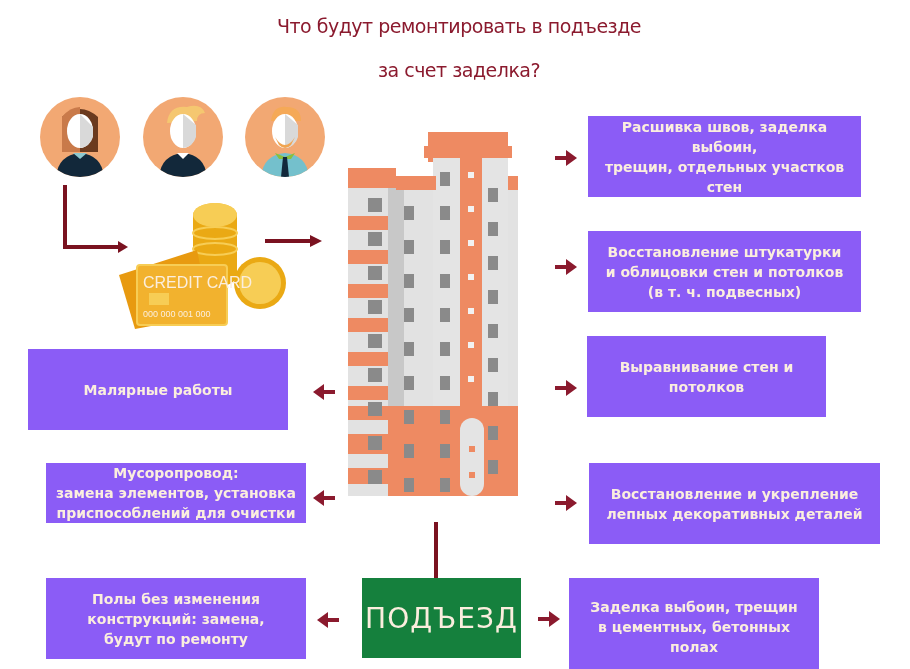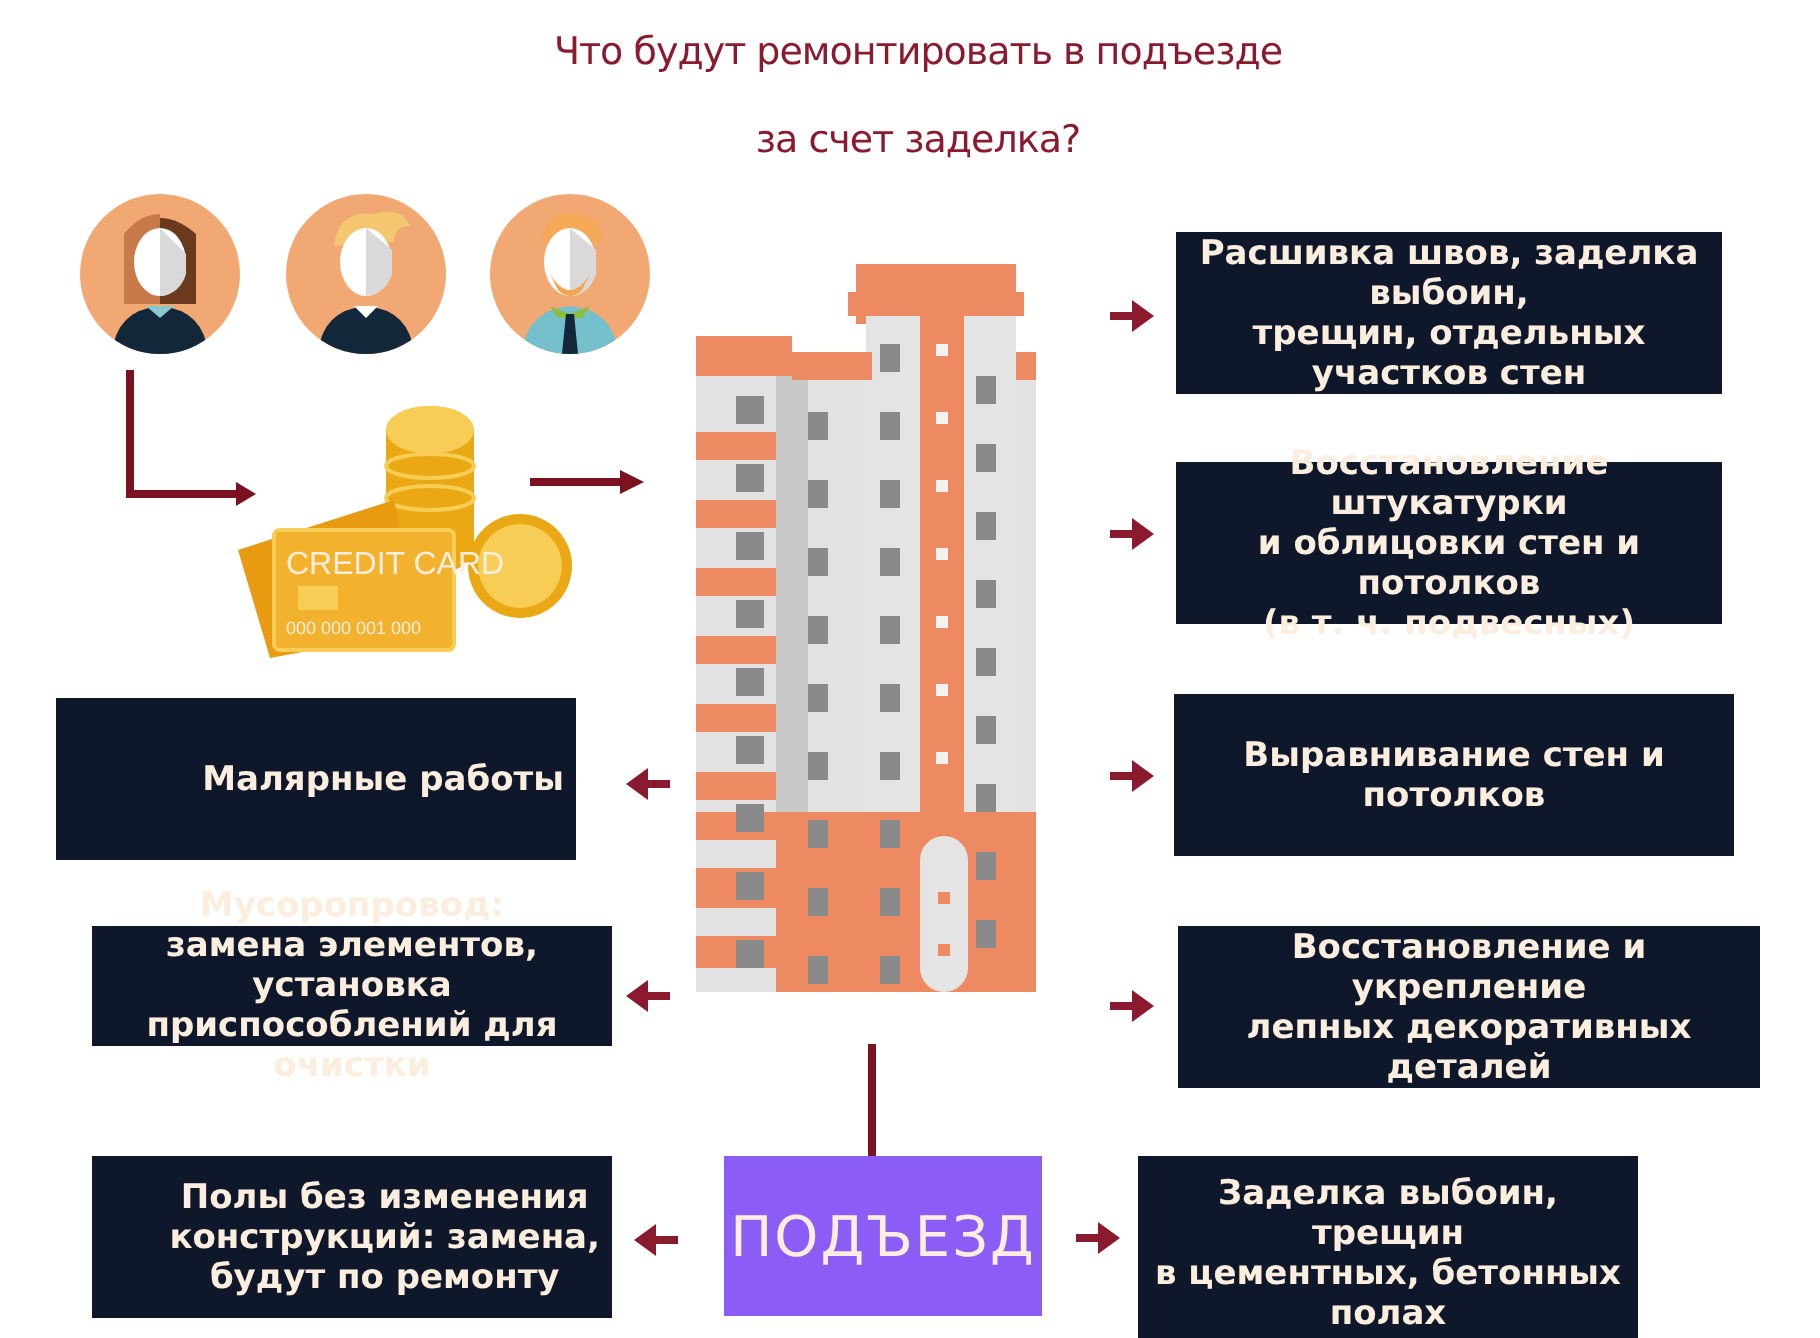--- a/index.html
+++ b/index.html
@@ -1,24 +1,24 @@
 <!DOCTYPE html>
 <html><head>
 <meta charset="utf-8">
 <style>
   html,body{margin:0;padding:0;background:#fff;}
   body{width:910px;height:669px;position:relative;overflow:hidden;font-family:"DejaVu Sans","Liberation Sans",sans-serif;}
   .title{position:absolute;left:4px;width:910px;text-align:center;color:#8b1a2e;font-weight:normal;font-size:19px;line-height:40px;letter-spacing:-0.5px;}
   .t1{top:6px;}
   .t2{top:50px;}
-  .box{position:absolute;background:#0f172a;color:#fbeede;display:flex;align-items:center;justify-content:flex-end;text-align:center;font-size:17px;line-height:20px;font-weight:bold;box-sizing:border-box;padding:0 6px;}
+  .box{position:absolute;background:#8b5cf6;color:#fbeede;display:flex;align-items:center;justify-content:center;text-align:center;font-size:14px;line-height:20px;font-weight:bold;box-sizing:border-box;padding:0 6px;}
   .box span{white-space:pre-line;}
   .arrow{position:absolute;width:22px;height:16px;}
   .avatar{position:absolute;width:80px;height:80px;border-radius:50%;background:#f2a873;overflow:hidden;}
-  .entrance{position:absolute;left:362px;top:578px;width:159px;height:80px;background:#8b5cf6;color:#fbeede;font-size:28px;display:flex;align-items:center;justify-content:center;letter-spacing:1px;}
+  .entrance{position:absolute;left:362px;top:578px;width:159px;height:80px;background:#15803d;color:#fbeede;font-size:28px;display:flex;align-items:center;justify-content:center;letter-spacing:1px;}
   .line{position:absolute;background:#7a1220;}
 </style>
 </head>
 <body>
 
 <div>
 
   <div class="title t1">Что будут ремонтировать в подъезде</div>
   <div class="title t2">за счет заделка?</div>
 
@@ -164,21 +164,21 @@
 
   <div class="box" style="left:588px;top:116px;width:273px;height:81px;">
       <span>Расшивка швов, заделка выбоин,
 трещин, отдельных участков стен</span>
     </div>
   <div class="box" style="left:588px;top:231px;width:273px;height:81px;">
       <span>Восстановление штукатурки
 и облицовки стен и потолков
 (в т. ч. подвесных)</span>
     </div>
-  <div class="box" style="left:587px;top:347px;width:280px;height:81px;">
+  <div class="box" style="left:587px;top:336px;width:239px;height:81px;">
       <span>Выравнивание стен и потолков</span>
     </div>
   <div class="box" style="left:589px;top:463px;width:291px;height:81px;">
       <span>Восстановление и укрепление
 лепных декоративных деталей</span>
     </div>
   <div class="box" style="left:569px;top:578px;width:250px;height:98px;">
       <span>Заделка выбоин, трещин
 в цементных, бетонных полах</span>
     </div>

